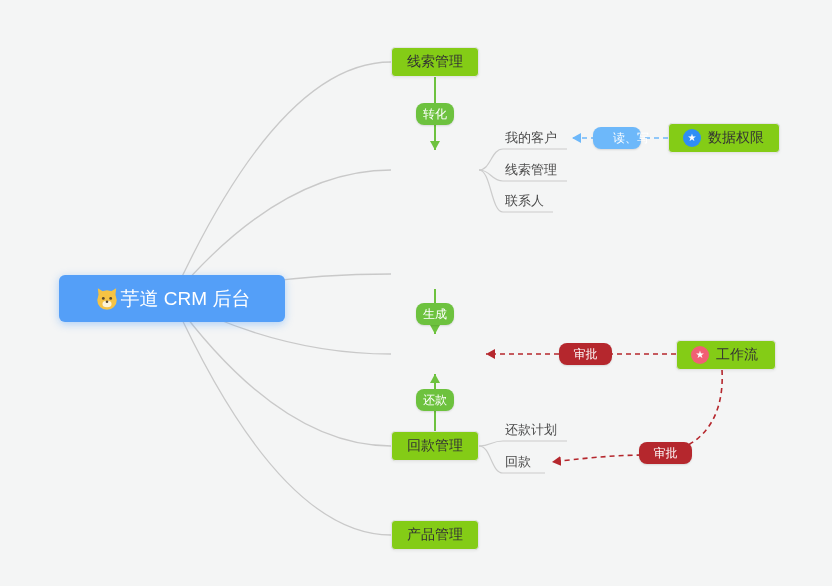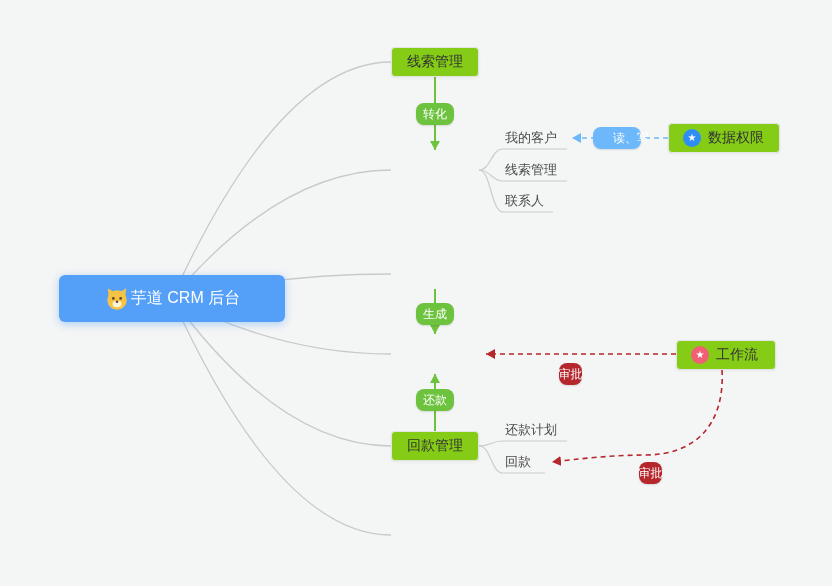--- a/index.html
+++ b/index.html
@@ -27,42 +27,42 @@
     box-shadow: 0 1px 3px rgba(0,0,0,0.06);
     white-space: nowrap;
   }
   .module { width: 88px; height: 30px; }
   .root {
     left: 59px; top: 275px; width: 226px; height: 47px;
     background: #549ff8;
     border: none;
     border-radius: 6px;
     color: #ffffff;
-    font-size: 16px;
+    font-size: 19px;
     gap: 1px;
     z-index: 3;
     box-shadow: 0 2px 8px rgba(84,159,248,0.45);
   }
   .sat { height: 30px; padding: 0 14px; gap: 7px; justify-content: flex-start; }
   .badge {
     position: absolute;
     z-index: 3;
     height: 22px;
     border-radius: 8px;
     color: #ffffff;
     font-size: 12px;
     display: flex;
     align-items: center;
     justify-content: center;
     box-shadow: 0 1px 2px rgba(0,0,0,0.12);
     white-space: nowrap;
   }
   .badge.green { background: #6dc23e; width: 38px; }
   .badge.blue  { background: #6db8fa; width: 48px; padding-left: 28px; }
-  .badge.red   { background: #b5272d; width: 23px; margin-top: 20px; }
+  .badge.red   { background: #b5272d; width: 53px; }
   .child {
     position: absolute;
     z-index: 2;
     font-size: 13px;
     color: #4a4a4a;
     height: 18px;
     line-height: 18px;
     white-space: nowrap;
   }
   .staricon {
@@ -136,20 +136,21 @@
         <circle cx="8.6" cy="11.5" r="1.3" fill="#5b4a2f"></circle>
         <circle cx="15.4" cy="11.5" r="1.3" fill="#5b4a2f"></circle>
         <circle cx="12" cy="14.6" r="1.2" fill="#5b4a2f"></circle>
       </svg>
     </span>
     <span>芋道 CRM 后台</span>
   </div>
 
   <div class="node module" style="left:391px; top:47px">线索管理</div>
   <div class="node module" style="left:391px; top:431px">回款管理</div>
+  <div class="node module" style="left:391px; top:520px">产品管理</div>
 
   <div class="badge green" style="left:416px; top:103px">转化</div>
   <div class="badge green" style="left:416px; top:303px">生成</div>
   <div class="badge green" style="left:416px; top:389px">还款</div>
   <div class="badge blue" style="left:593px; top:127px">读、写</div>
   <div class="badge red" style="left:559px; top:343px">审批</div>
   <div class="badge red" style="left:639px; top:442px">审批</div>
 
   <div class="child" style="left:505px; top:129px">我的客户</div>
   <div class="child" style="left:505px; top:161px">线索管理</div>

